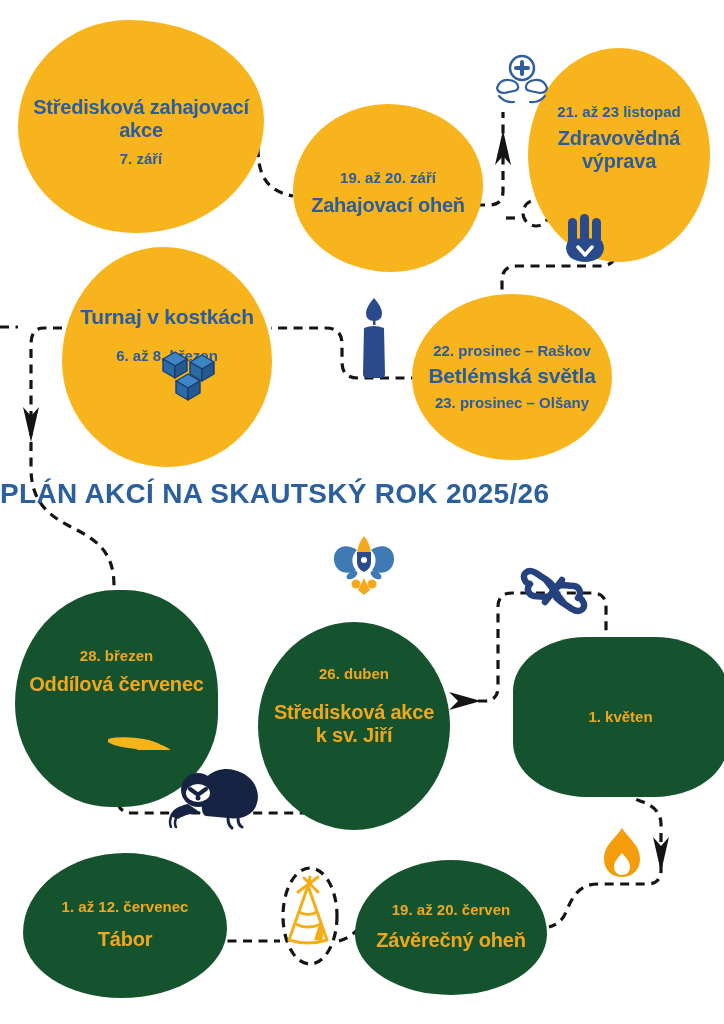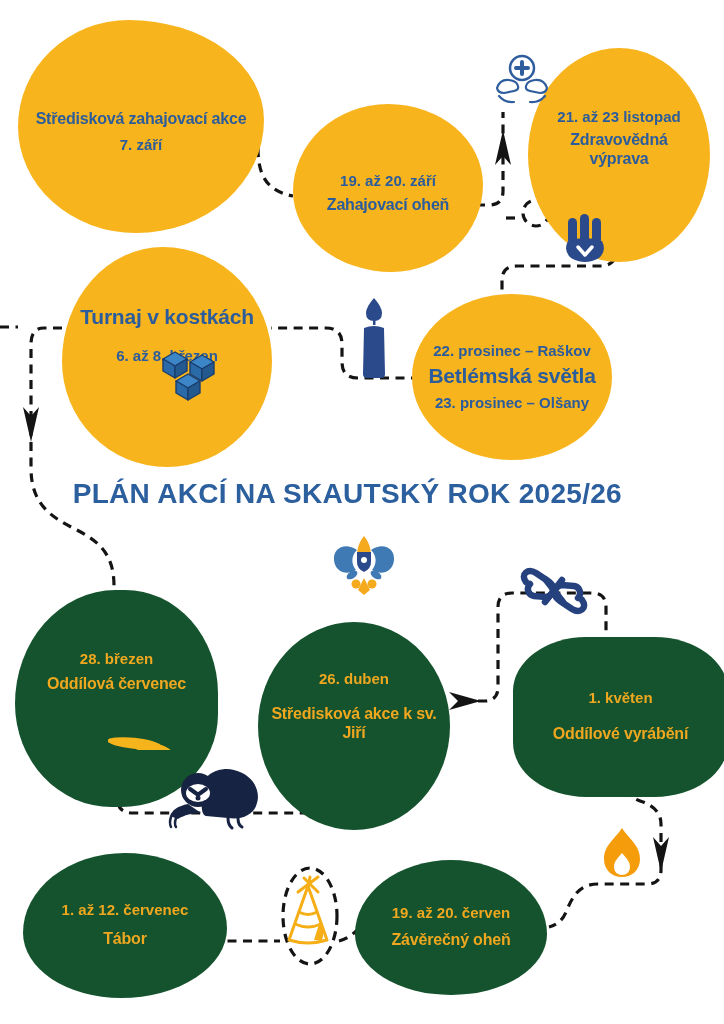--- a/index.html
+++ b/index.html
@@ -4,24 +4,24 @@
 <style>
   html,body{margin:0;padding:0;background:#fff;}
   .page{position:relative;width:724px;height:1024px;background:#ffffff;overflow:hidden;
         font-family:"Liberation Sans",sans-serif;}
   .conn-layer{position:absolute;left:0;top:0;z-index:1;}
   .icon{position:absolute;z-index:3;}
   .blob{position:absolute;z-index:2;display:flex;flex-direction:column;align-items:center;
         justify-content:center;text-align:center;}
   .yellow{background:#F8B41C;}
   .blue{background:#14532d;}
-  .ev-title{font-weight:bold;color:#2B5C9C;font-size:16px;line-height:1.18;letter-spacing:-0.2px;}
+  .ev-title{font-weight:bold;color:#2B5C9C;font-size:20px;line-height:1.18;letter-spacing:-0.2px;}
   .ev-date{font-weight:bold;color:#2B5C9C;font-size:15px;line-height:1.1;}
   .blue .ev-title,.blue .ev-date{color:#EFA71F;}
-  .page-title{position:absolute;left:0;top:478px;width:622px;text-align:right;z-index:2;
+  .page-title{position:absolute;left:0;top:478px;width:622px;text-align:left;z-index:2;
         font-weight:bold;font-size:28px;letter-spacing:0.3px;color:#2C5F9E;}
 </style>
 </head>
 <body>
 
 <div class="page">
 
   <svg class="conn-layer" width="724" height="1024">
     <g fill="none" stroke="#141414" stroke-width="3.2" stroke-dasharray="9 6.5">
       <path d="M 258,148 C 258,176 267,191 293,196"></path>
@@ -101,21 +101,20 @@
 
   <div class="blob blue" style="left:258px;top:622px;width:192px;height:170px;padding-bottom:38px;
        border-radius:50%;">
     <div class="ev-date">26. duben</div>
     <div class="ev-title" style="margin-top:18px;max-width:172px;">Středisková akce k sv. Jiří</div>
   </div>
 
   <div class="blob blue" style="left:513px;top:637px;width:215px;height:160px;
        border-radius:34%;">
     <div class="ev-date">1. květen</div>
-    <div class="ev-title" style="margin-top:18px;">Oddílové vyrábění</div>
   </div>
 
   <div class="blob blue" style="left:23px;top:853px;width:204px;height:145px;
        border-radius:50% 50% 52% 48% / 55% 52% 48% 45%;">
     <div class="ev-date">1. až 12. červenec</div>
     <div class="ev-title" style="margin-top:12px;">Tábor</div>
   </div>
 
   <div class="blob blue" style="left:355px;top:860px;width:192px;height:135px;
        border-radius:50% 50% 50% 50% / 55% 55% 45% 45%;">

